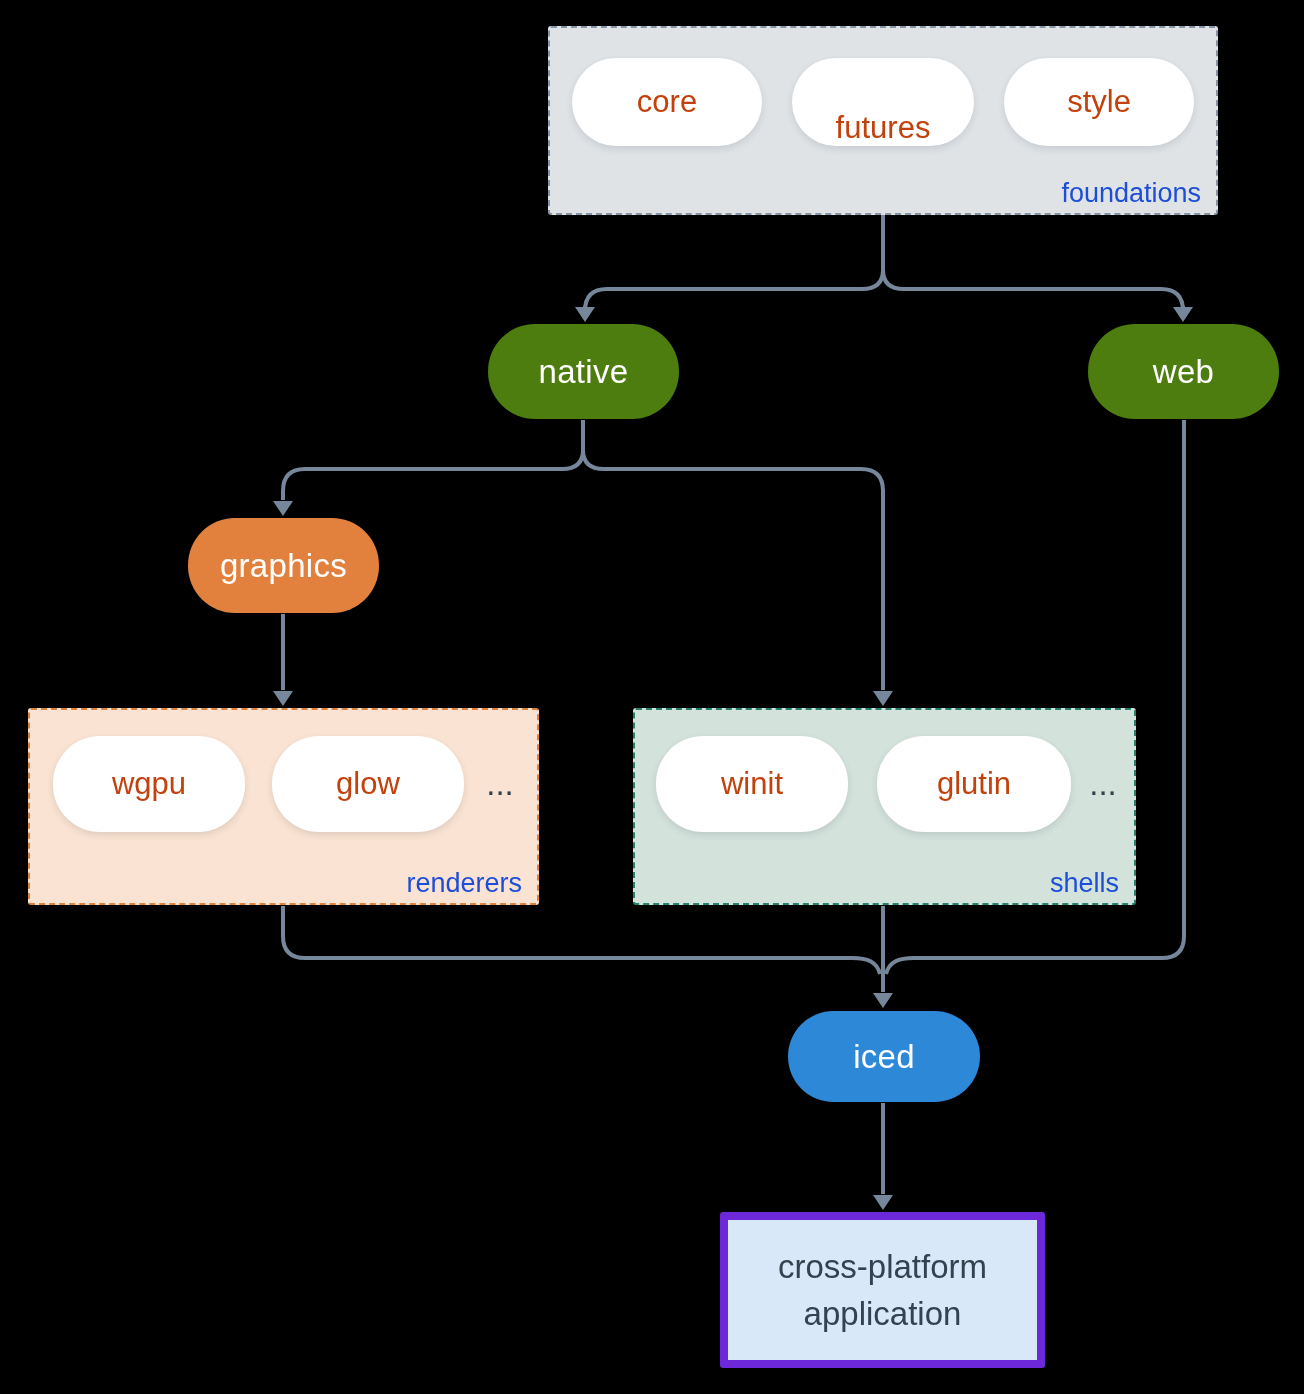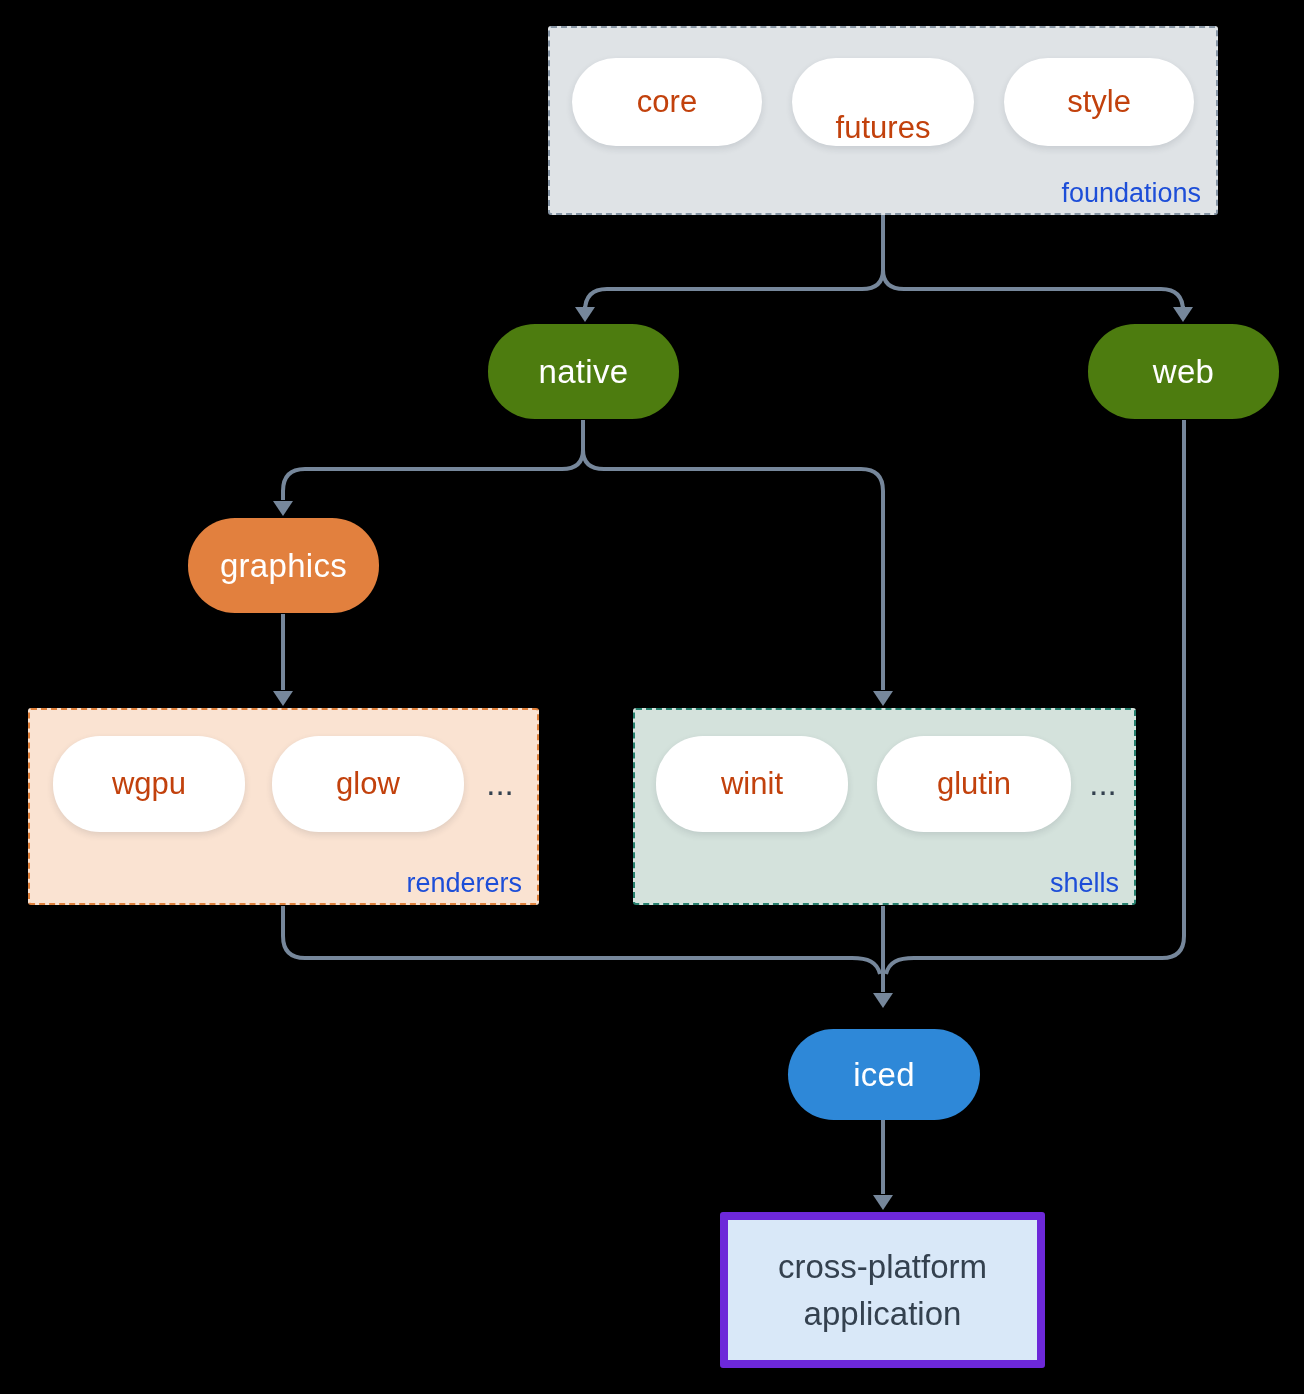--- a/index.html
+++ b/index.html
@@ -153,21 +153,21 @@
     <div class="pill white" style="left:21px; top:26px; width:192px; height:96px;">
       <span>winit</span>
     </div>
     <div class="pill white" style="left:242px; top:26px; width:194px; height:96px;">
       <span>glutin</span>
     </div>
     <div class="dots" style="left:438px; top:26px;">...</div>
     <div class="grouplabel">shells</div>
   </div>
 
-  <div class="pill node blue abs" style="left:788px; top:1011px; width:192px; height:91px;margin-top:18px;">
+  <div class="pill node blue abs" style="left:788px; top:1011px; width:192px; height:91px;">
     <span>iced</span>
   </div>
 
   <div class="appbox">
     <div>cross-platform</div>
     <div>application</div>
   </div>
 
 </div>
 

